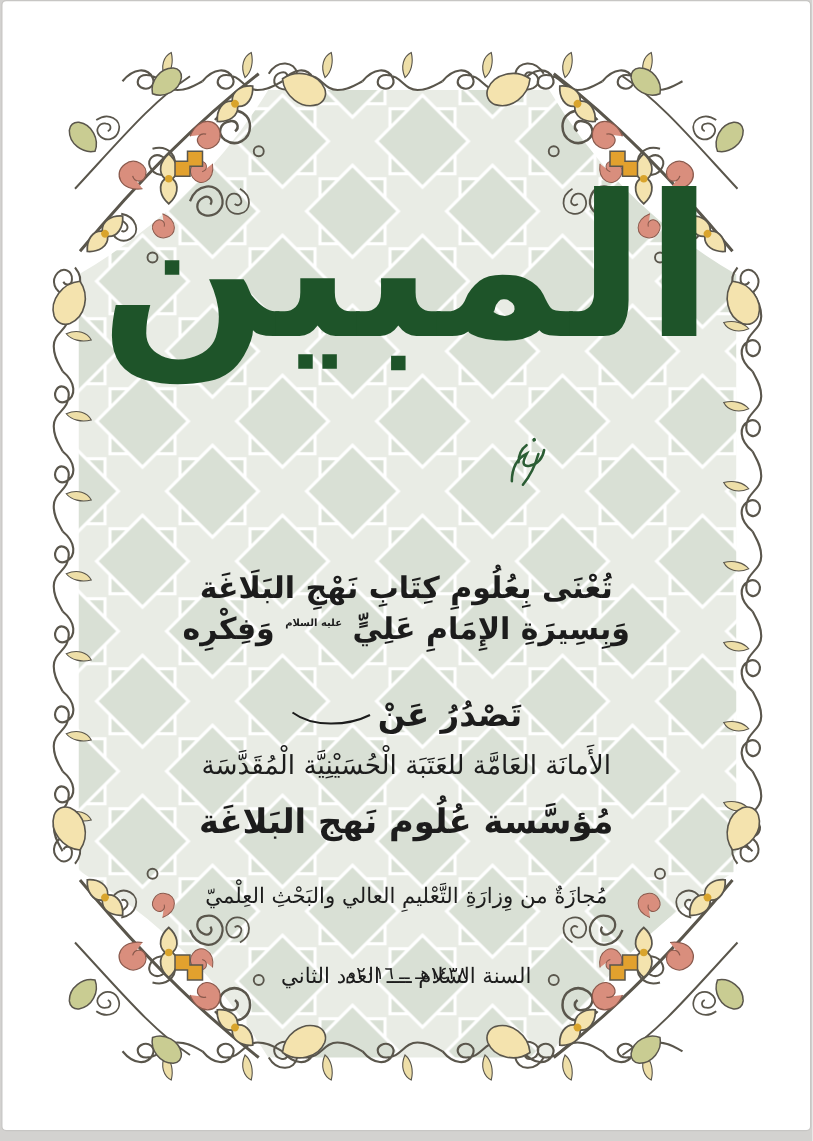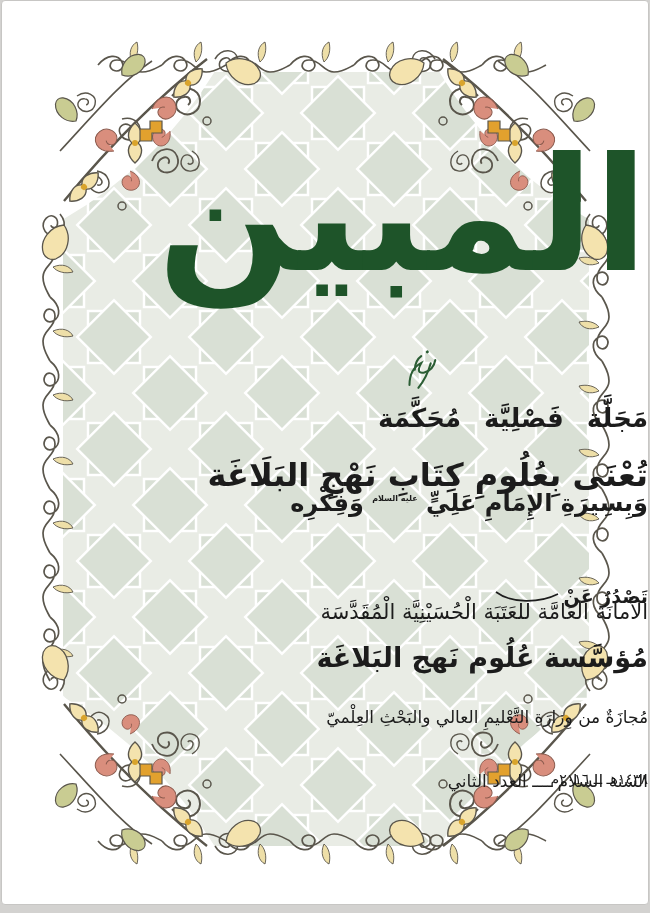--- a/index.html
+++ b/index.html
@@ -9,32 +9,32 @@
     font-family:"DejaVu Sans",sans-serif;
   }
   .page{
     position:absolute;left:1px;top:0;width:646px;height:903px;
     background:#ffffff;border:1px solid #c7c6c4;border-radius:4px;
     overflow:hidden;
   }
   .deco{position:absolute;left:0;top:0;width:646px;height:903px}
   .content{
     position:absolute;left:0;top:0;width:646px;height:903px;
-    text-align:right;color:#1c1c1c;
+    text-align:center;color:#1c1c1c;
   }
   .t{position:absolute;left:0;right:0;line-height:1.25}
   .title{
     top:104px;font-size:158px;line-height:1.4;font-weight:bold;
     color:#1e5429;
   }
   .sig{position:absolute;left:392px;top:338px;width:56px;height:56px}
   .l1{top:401px;font-size:26px;font-weight:bold;word-spacing:14px}
-  .l2{top:454px;font-size:32px;font-weight:bold}
+  .l2{top:454px;font-size:24px;font-weight:bold}
   .l3{top:487px;font-size:24px;font-weight:bold}
-  .l4{top:584px;font-size:19px;font-weight:bold}
+  .l4{top:556px;font-size:26px;font-weight:bold}
   .l5{top:598px;font-size:21px;font-weight:normal}
   .l6{top:640px;font-size:27px;font-weight:bold}
   .l7{top:706px;font-size:17px}
   .l8{top:736px;font-size:17px}
   .l9{top:770px;font-size:17px}
   .l10{top:770px;font-size:14px}
   .honor{font-size:8px;vertical-align:10px}
   .swash{vertical-align:-2px;margin-right:4px}
 </style>
 </head>
@@ -162,21 +162,20 @@
 
     <svg class="sig" viewBox="0 0 60 60" aria-hidden="true">
       <g stroke="#2b5d34" fill="none" stroke-width="2.2" stroke-linecap="round" transform="rotate(-35 30 30)">
         <path d="M8 38 q10 -14 24 -12 q-12 6 -4 10 q10 4 18 -4"></path>
         <path d="M14 46 q14 -4 26 -14"></path>
         <path d="M22 28 q6 -8 14 -8"></path>
         <circle cx="44" cy="20" r="1.6" fill="#2b5d34" stroke="none"></circle>
       </g>
     </svg>
 
-    <div class="t l1">مَجَلَّة فَصْلِيَّة مُحَكَّمَة</div>
 
     <div class="t l2">تُعْنَى بِعُلُومِ كِتَابِ نَهْجِ البَلَاغَة</div>
 
     <div class="t l3">
       <span>وَبِسِيرَةِ الإِمَامِ عَلِيٍّ</span>
       <span class="honor">عليه السلام</span>
       <span>وَفِكْرِه</span>
     </div>
 
     <div class="t l4">

